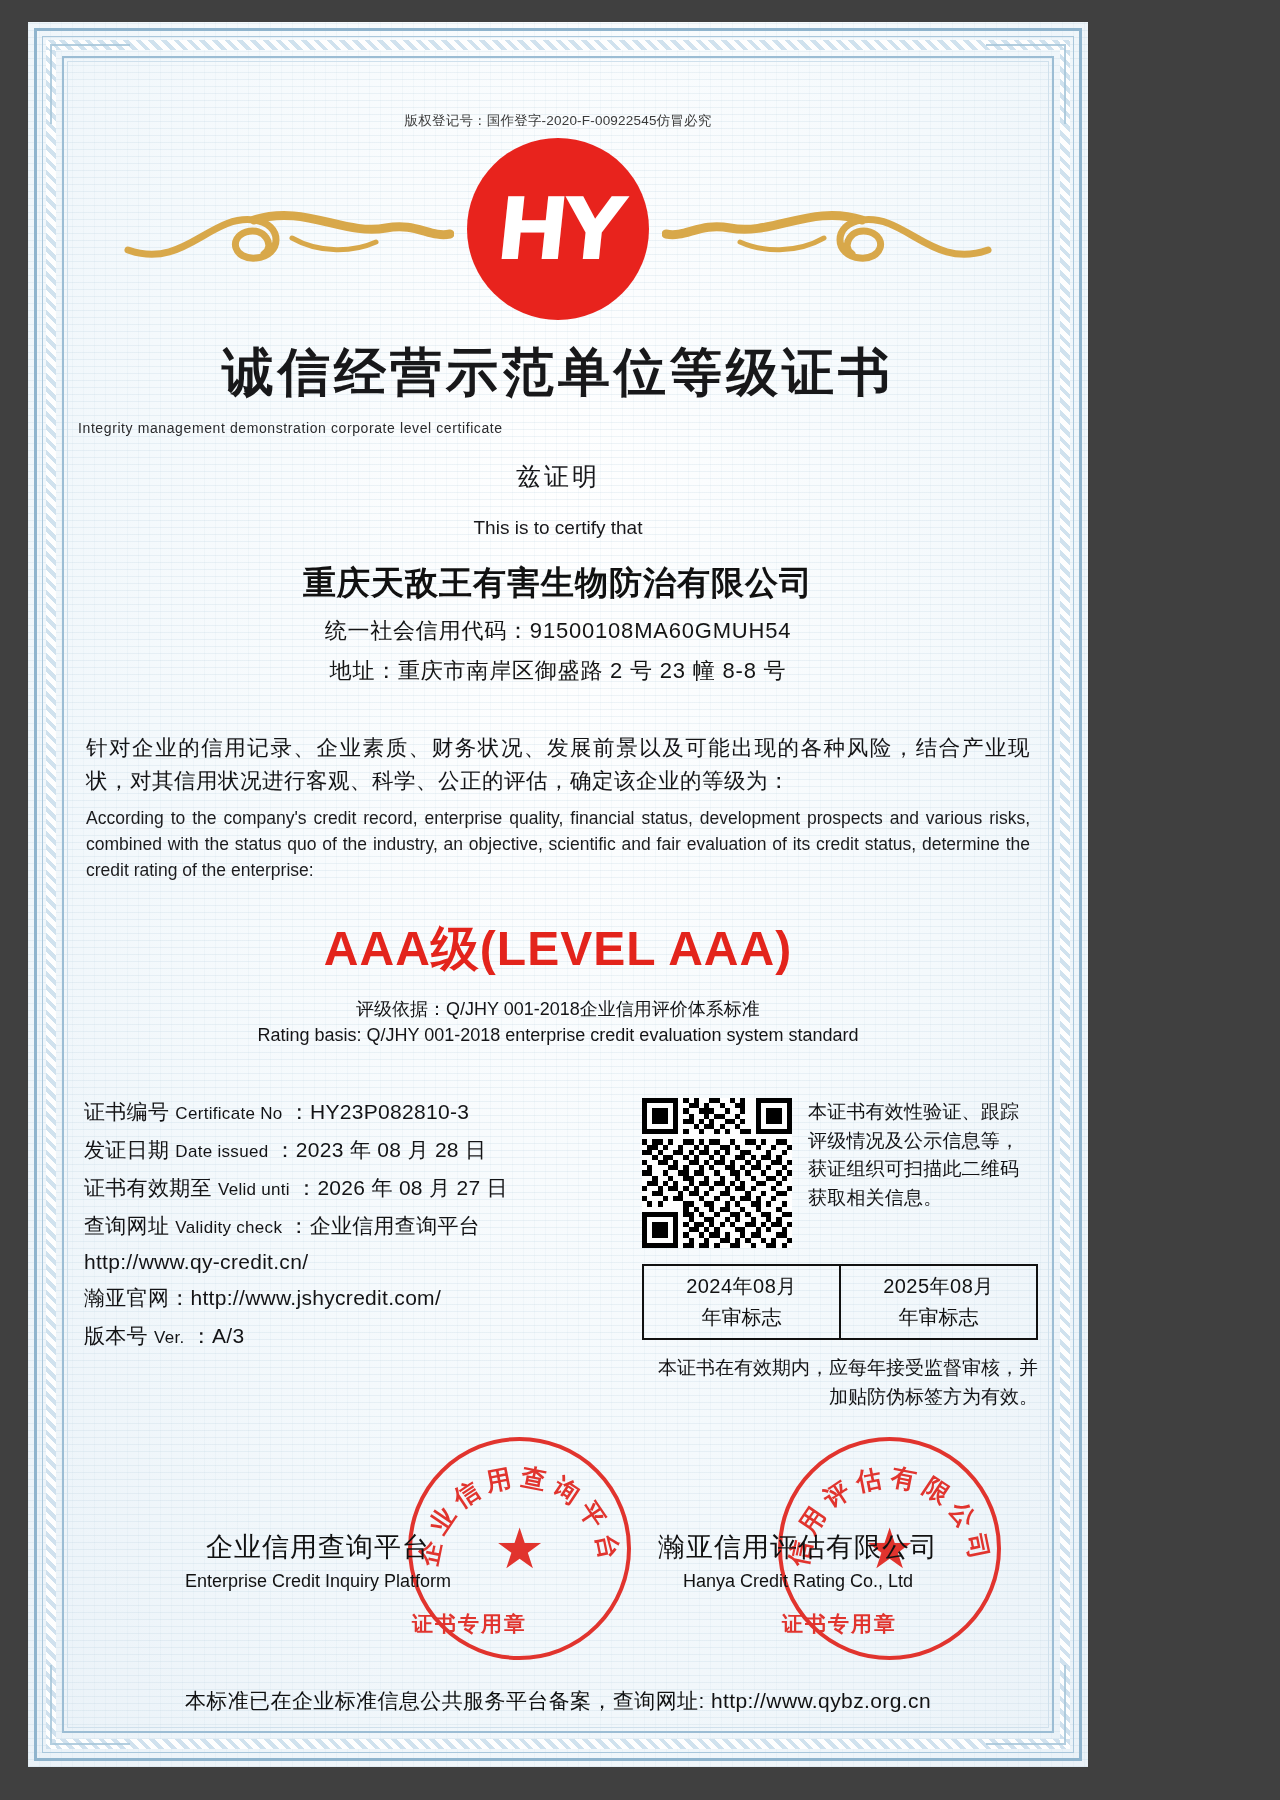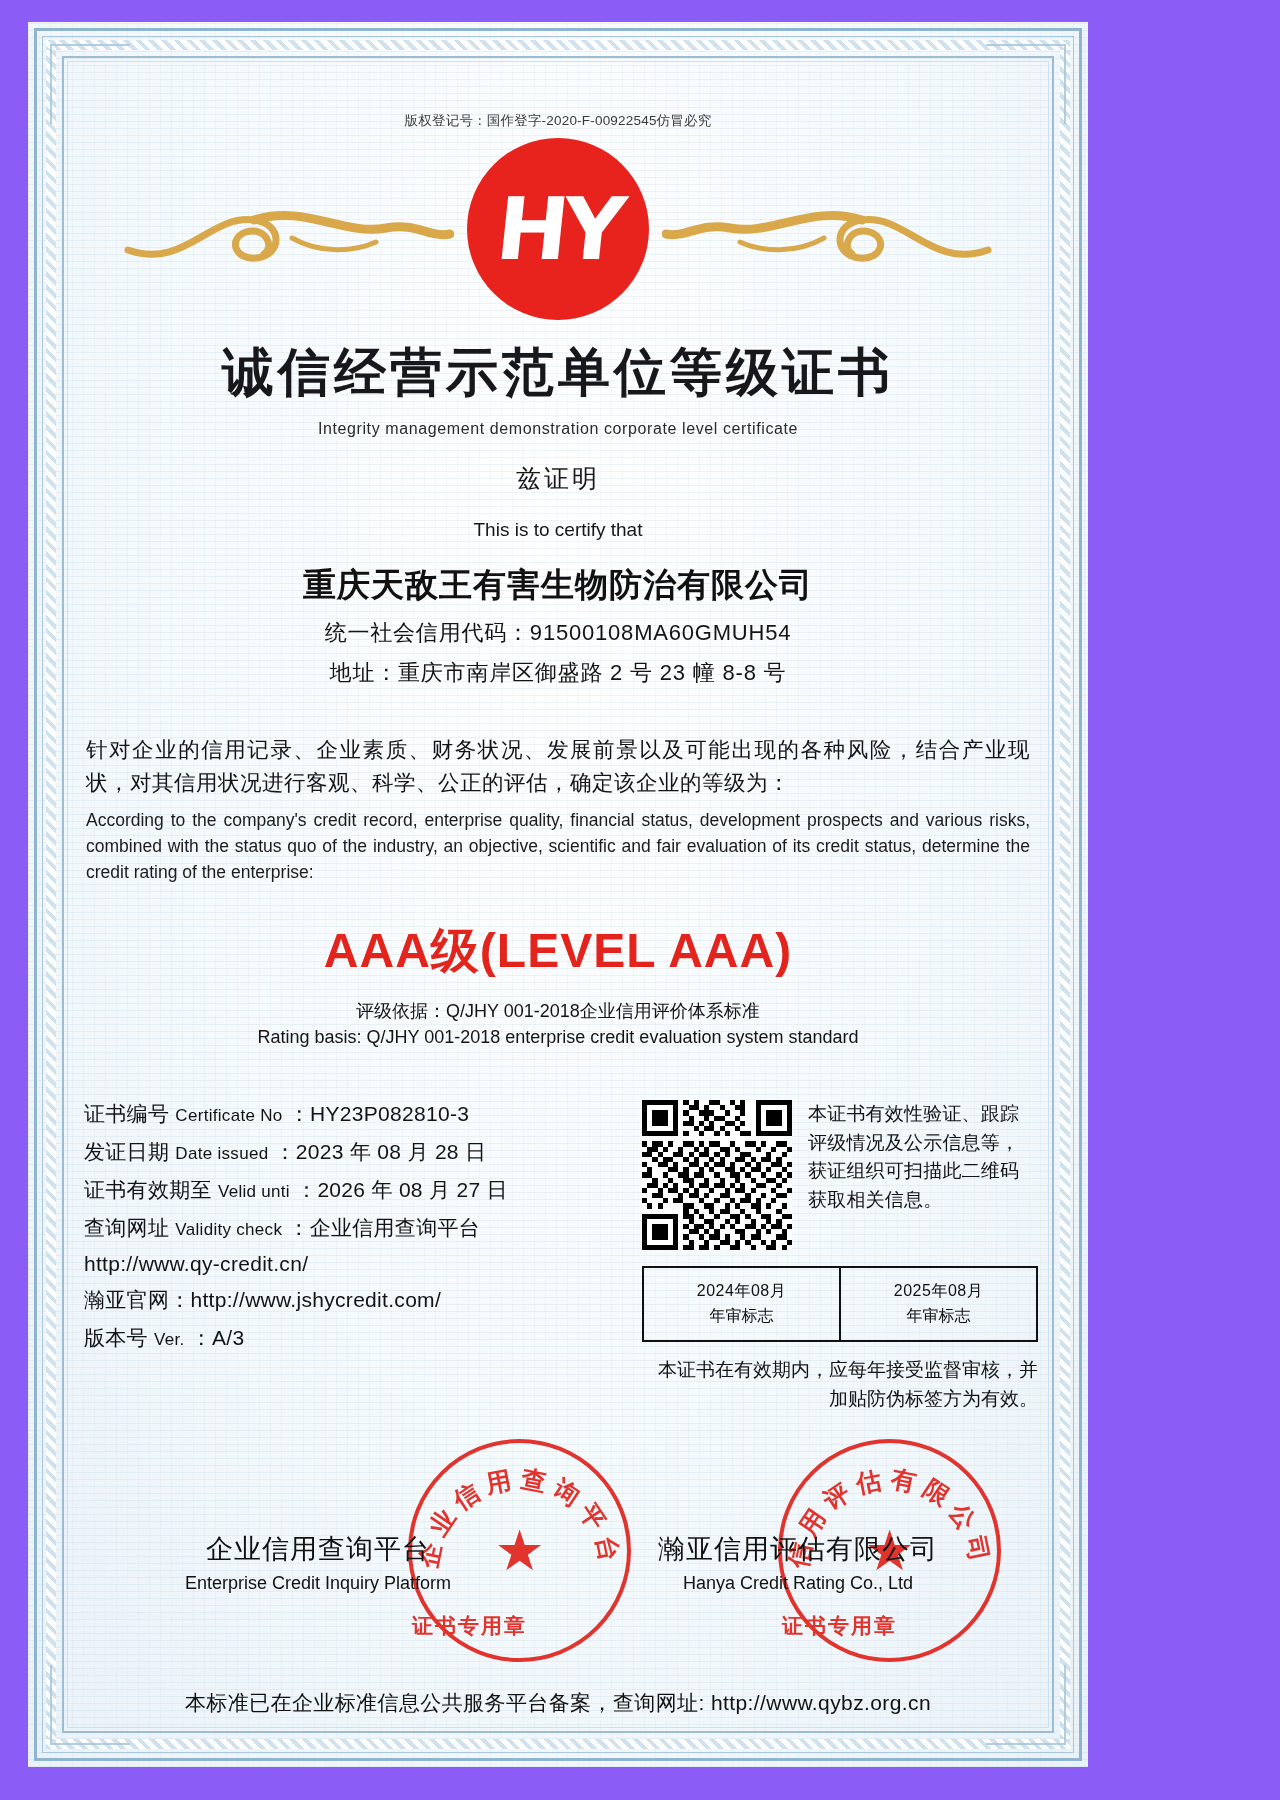--- a/index.html
+++ b/index.html
@@ -6,21 +6,21 @@
   body{
     width:1280px;height:1800px;
     background:#ffffff;
     font-family:"Liberation Sans","DejaVu Sans",sans-serif;
     overflow:hidden;
   }
   
   .page{
     position:relative;
     width:1280px;height:1800px;
-    background:#8b5cf6;
+    background:#404040;
     overflow:hidden;
   }
   .cert{
     position:absolute;
     left:28px;top:22px;
     width:1060px;height:1745px;
     background:
       repeating-linear-gradient(0deg, rgba(173,200,216,.20) 0px, rgba(173,200,216,.20) 1px, rgba(255,255,255,0) 1px, rgba(255,255,255,0) 7px),
       repeating-linear-gradient(90deg, rgba(186,209,222,.12) 0px, rgba(186,209,222,.12) 1px, rgba(255,255,255,0) 1px, rgba(255,255,255,0) 11px),
       radial-gradient(ellipse at 50% 30%, #ffffff 0%, #f4f9fc 55%, #eaf2f8 100%);
@@ -99,22 +99,21 @@
   .flourish.right{right:46px;transform:scaleX(-1);}
 
   
   .title-cn{
     text-align:center;
     font-size:52px;font-weight:700;color:#18181a;
     letter-spacing:4px;
     margin-top:10px;
   }
   .title-en{
-    text-align:center;
-    font-size:16px;color:#2a2a2c;
+    font-size:14px;color:#2a2a2c;
     letter-spacing:.6px;
     margin-top:12px;
   }
   .certify-cn{
     text-align:center;font-size:25px;color:#17171a;margin-top:24px;letter-spacing:3px;
   }
   .certify-en{
     text-align:center;font-size:19px;color:#17171a;margin-top:24px;
   }
   .company{
@@ -159,21 +158,21 @@
     position:relative;
   }
   .qr svg{display:block;}
   .qr-note{
     font-size:19px;color:#131315;line-height:1.5;letter-spacing:.2px;
   }
   .stamps{display:flex;gap:0;margin-top:16px;}
   .stampbox{
     flex:1;border:2px solid #111;height:72px;
     display:flex;flex-direction:column;align-items:center;justify-content:center;
-    font-size:16px;color:#111;
+    font-size:20px;color:#111;
   }
   .stampbox + .stampbox{border-left:none;}
   .stampbox .yr{letter-spacing:.5px;}
   .stampbox .sub{margin-top:4px;}
   .qr-footer{
     margin-top:14px;font-size:19px;color:#131315;line-height:1.5;text-align:right;
   }
 
   
   .seals{position:relative;height:230px;margin-top:26px;}

